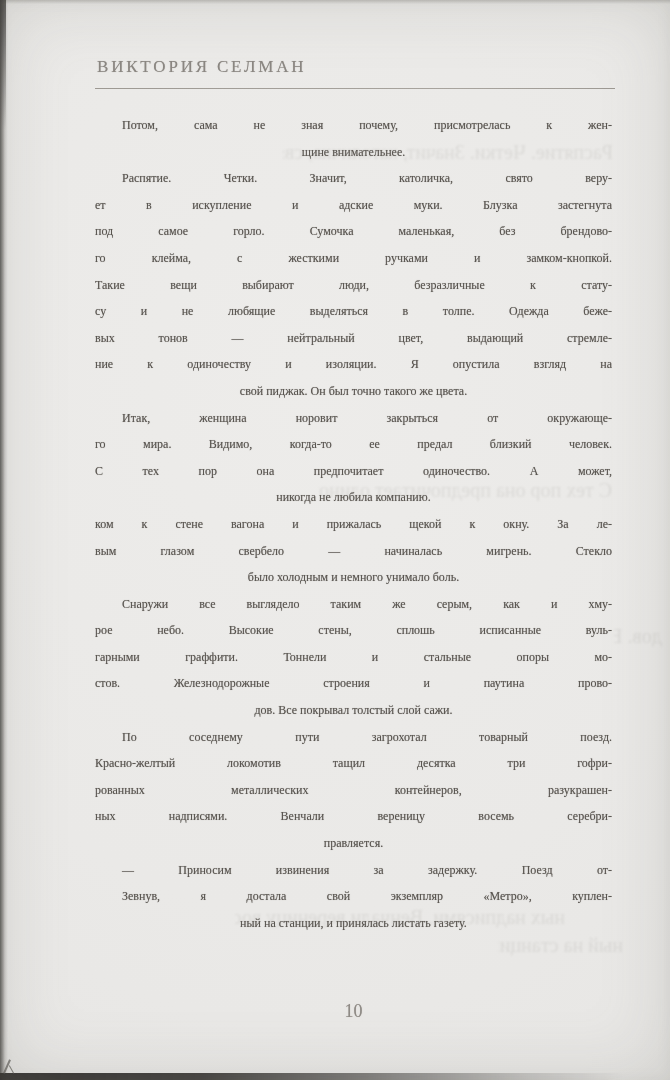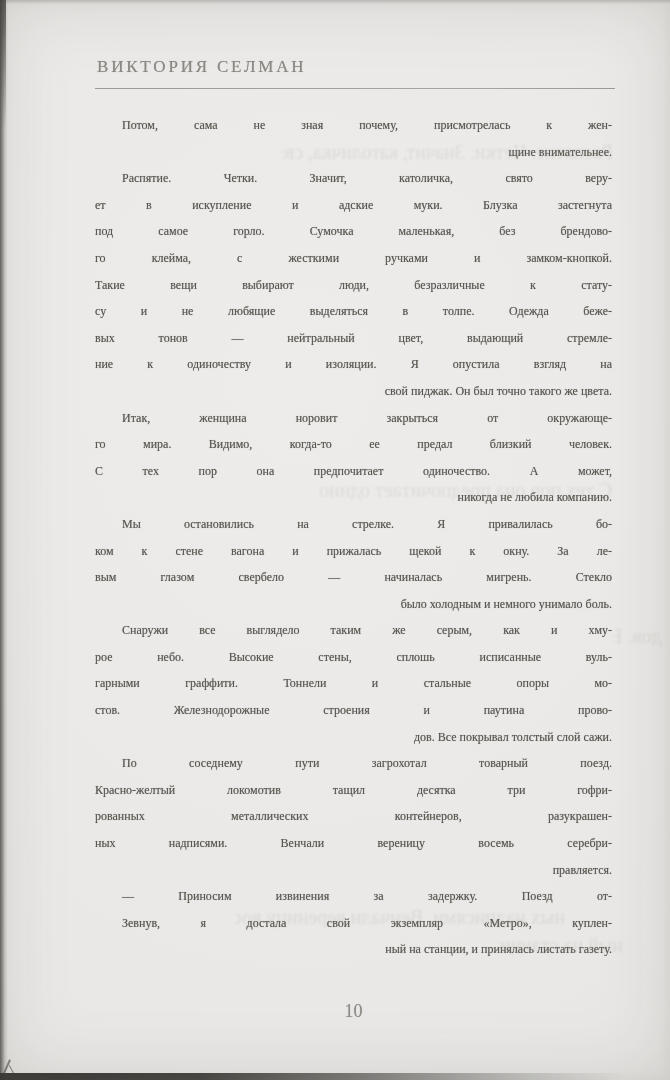--- a/index.html
+++ b/index.html
@@ -71,21 +71,21 @@
     position: absolute; left: 95px; top: 112px; width: 517px;
     font-size: 12px; line-height: 26.6px;
     color: #595550;
     text-shadow: 0 0 0.8px rgba(92,88,82,0.55);
   }
   .para { margin: 0; }
   .line {
     height: 26.6px; overflow: hidden;
     text-align: justify; text-align-last: justify;
   }
-  .line.last { text-align: right; text-align-last: auto; }
+  .line.last { text-align: center; text-align-last: auto; }
   .line.first { text-indent: 27px; }
 
   
   .pageno {
     position: absolute; left: 95px; top: 1001px; width: 517px;
     text-align: center; font-size: 18px; color: #8f8b86;
     text-shadow: 0 0 0.8px rgba(143,139,134,0.6);
   }
 
   
@@ -124,21 +124,20 @@
         <div class="line">ние к одиночеству и изоляции. Я опустила взгляд на</div>
         <div class="line last">свой пиджак. Он был точно такого же цвета.</div>
       </div>
       <div class="para">
         <div class="line first">Итак, женщина норовит закрыться от окружающе-</div>
         <div class="line">го мира. Видимо, когда-то ее предал близкий человек.</div>
         <div class="line">С тех пор она предпочитает одиночество. А может,</div>
         <div class="line last">никогда не любила компанию.</div>
       </div>
       <div class="para">
-        <div class="line first">Мы остановились на стрелке. Я привалилась бо-</div>
         <div class="line">ком к стене вагона и прижалась щекой к окну. За ле-</div>
         <div class="line">вым глазом свербело — начиналась мигрень. Стекло</div>
         <div class="line last">было холодным и немного унимало боль.</div>
       </div>
       <div class="para">
         <div class="line first">Снаружи все выглядело таким же серым, как и хму-</div>
         <div class="line">рое небо. Высокие стены, сплошь исписанные вуль-</div>
         <div class="line">гарными граффити. Тоннели и стальные опоры мо-</div>
         <div class="line">стов. Железнодорожные строения и паутина прово-</div>
         <div class="line last">дов. Все покрывал толстый слой сажи.</div>

